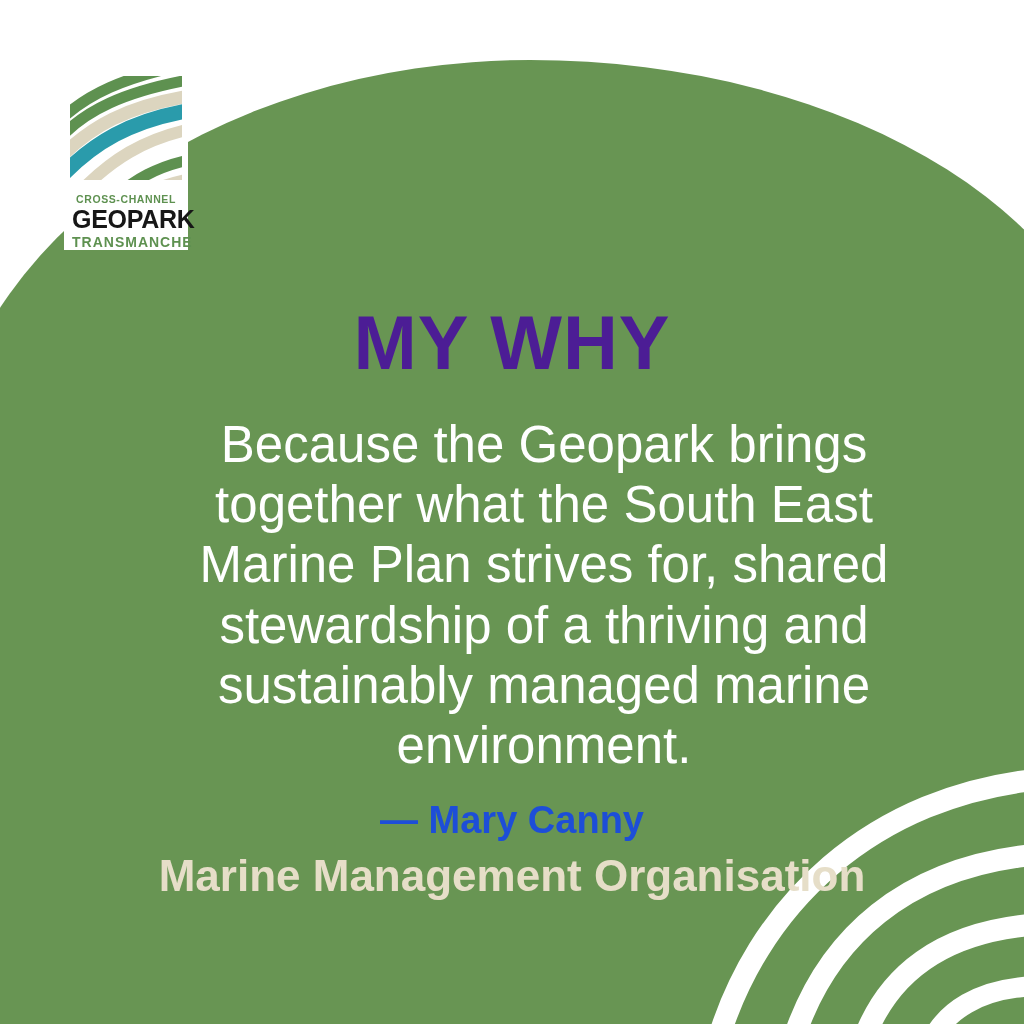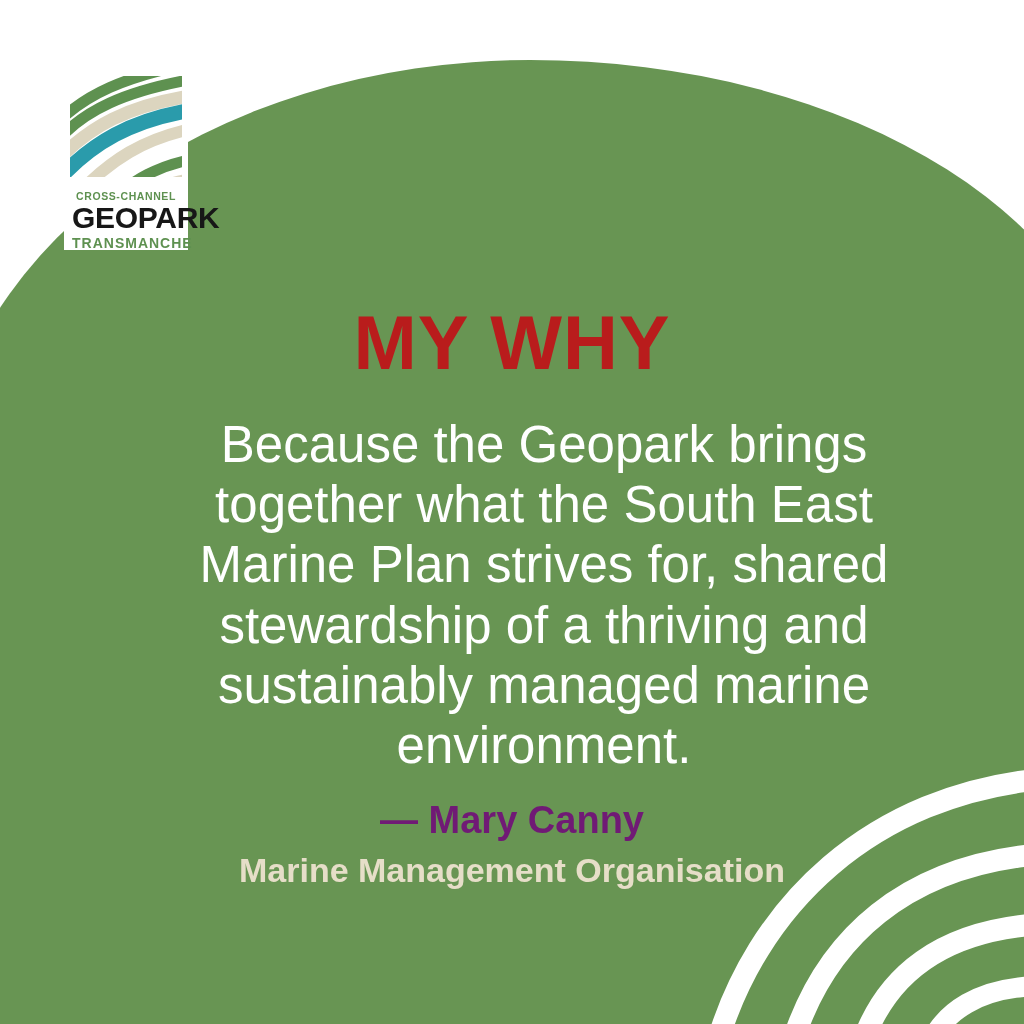--- a/index.html
+++ b/index.html
@@ -68,21 +68,21 @@
     text-align: center;
     line-height: 1;
   }
   .logo-line1 {
     font-size: 10.5px;
     font-weight: bold;
     letter-spacing: 0.6px;
     color: #5E9150;
   }
   .logo-line2 {
-    font-size: 30px;
+    font-size: 25px;
     font-weight: bold;
     letter-spacing: -0.3px;
     color: #171717;
     margin-top: 2px;
   }
   .logo-line3 {
     font-size: 14px;
     font-weight: bold;
     letter-spacing: 1.0px;
     color: #5E9150;
@@ -97,48 +97,48 @@
     width: 1024px;
     text-align: center;
   }
   .headline {
     position: absolute;
     top: 305px;
     width: 1024px;
     font-size: 76px;
     font-weight: bold;
     letter-spacing: 1px;
-    color: #b91c1c;
+    color: #4c1d95;
     line-height: 1;
   }
   .quote {
     position: absolute;
     top: 415px;
     left: 160px;
     width: 704px;
     font-size: 51px;
     color: #ffffff;
     line-height: 1.18;
     font-weight: normal;
     margin-left: 32px;
   }
   .attrib-name {
     position: absolute;
     top: 800px;
     width: 1024px;
     font-size: 38px;
     font-weight: bold;
-    color: #701a75;
+    color: #1d4ed8;
     line-height: 1.1;
   }
   .attrib-org {
     position: absolute;
     top: 852px;
     width: 1024px;
-    font-size: 34px;
+    font-size: 44px;
     font-weight: bold;
     color: #E6DEC8;
     line-height: 1.1;
   }
 </style>
 </head>
 <body>
 
 <div id="canvas">
 

